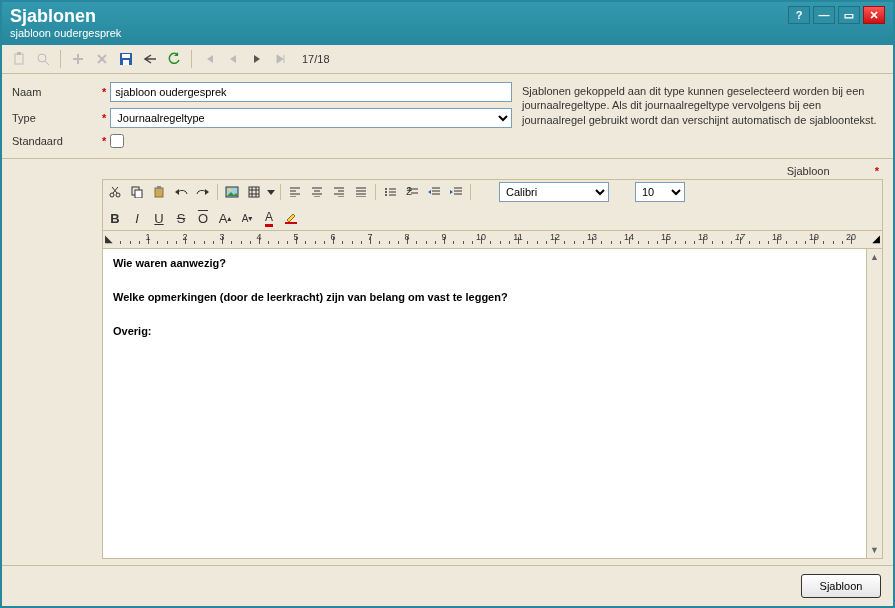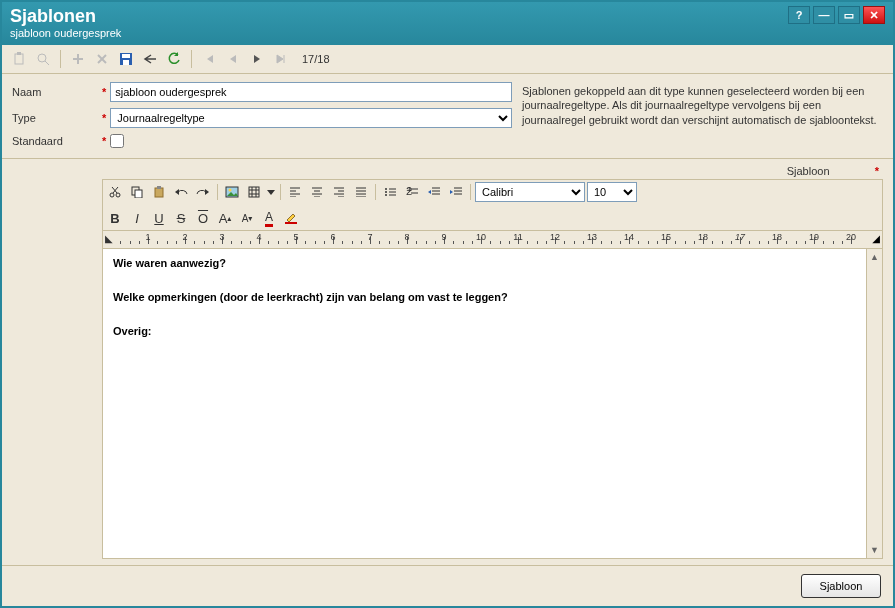--- a/index.html
+++ b/index.html
@@ -26,21 +26,21 @@
 .frow input[type=text] { flex:1; height:20px; border:1px solid #7E9DB9; padding:1px 4px; background:#fff; }
 .frow select { flex:1; height:20px; border:1px solid #7E9DB9; background:#fff; padding:0 2px; }
 .frow input[type=checkbox]{ width:14px; height:14px; border:1px solid #7E9DB9; }
 .sjablon-row { display:flex; padding:6px 10px 2px;justify-content:flex-end; }
 .sjablon-row label { width:90px; color:#333; }
 .editor-wrap { display:flex; flex-direction:column; flex:1; padding:0 10px 6px 10px; }
 .editor-wrap-inner { display:flex; flex-direction:column; flex:1; margin-left:90px; }
 .rtf-toolbar { border:1px solid #C8BE9E; background:#EFE9DB; padding:2px; display:flex; flex-wrap:wrap; align-items:center; gap:2px; }
 .rtf-btn { width:20px; height:20px; display:flex; align-items:center; justify-content:center; color:#333; cursor:pointer; border:1px solid transparent; font-family:'Times New Roman',serif; }
 .rtf-sep { width:1px; height:16px; background:#C8BE9E; margin:0 2px; }
-.rtf-select { height:20px; border:1px solid #7E9DB9; background:#fff; padding:0 2px; }
+.rtf-select { height:20px; border:1px solid #7E9DB9; background:#fff; padding:0 2px;margin-left:24px; }
 .rtf-select.font { width:110px; }
 .rtf-select.size { width:50px; }
 .ruler { height:18px; border:1px solid #C8BE9E; border-top:none; background:#EFE9DB; position:relative; overflow:hidden; }
 .ruler-inner { position:absolute; left:8px; right:8px; top:0; bottom:0; }
 .ruler-tick { position:absolute; top:10px; width:1px; height:3px; background:#555; }
 .ruler-tick.major { top:6px; height:7px; }
 .ruler-num { position:absolute; top:1px; font-size:9px; color:#333; transform:translateX(-50%); }
 .ruler-marker { position:absolute; left:2px; top:2px; font-size:10px; color:#333; }
 .editor { flex:1; border:1px solid #C8BE9E; border-top:none; background:#fff; position:relative; display:flex; }
 .editor-content { flex:1; padding:8px 10px; overflow:auto; }

